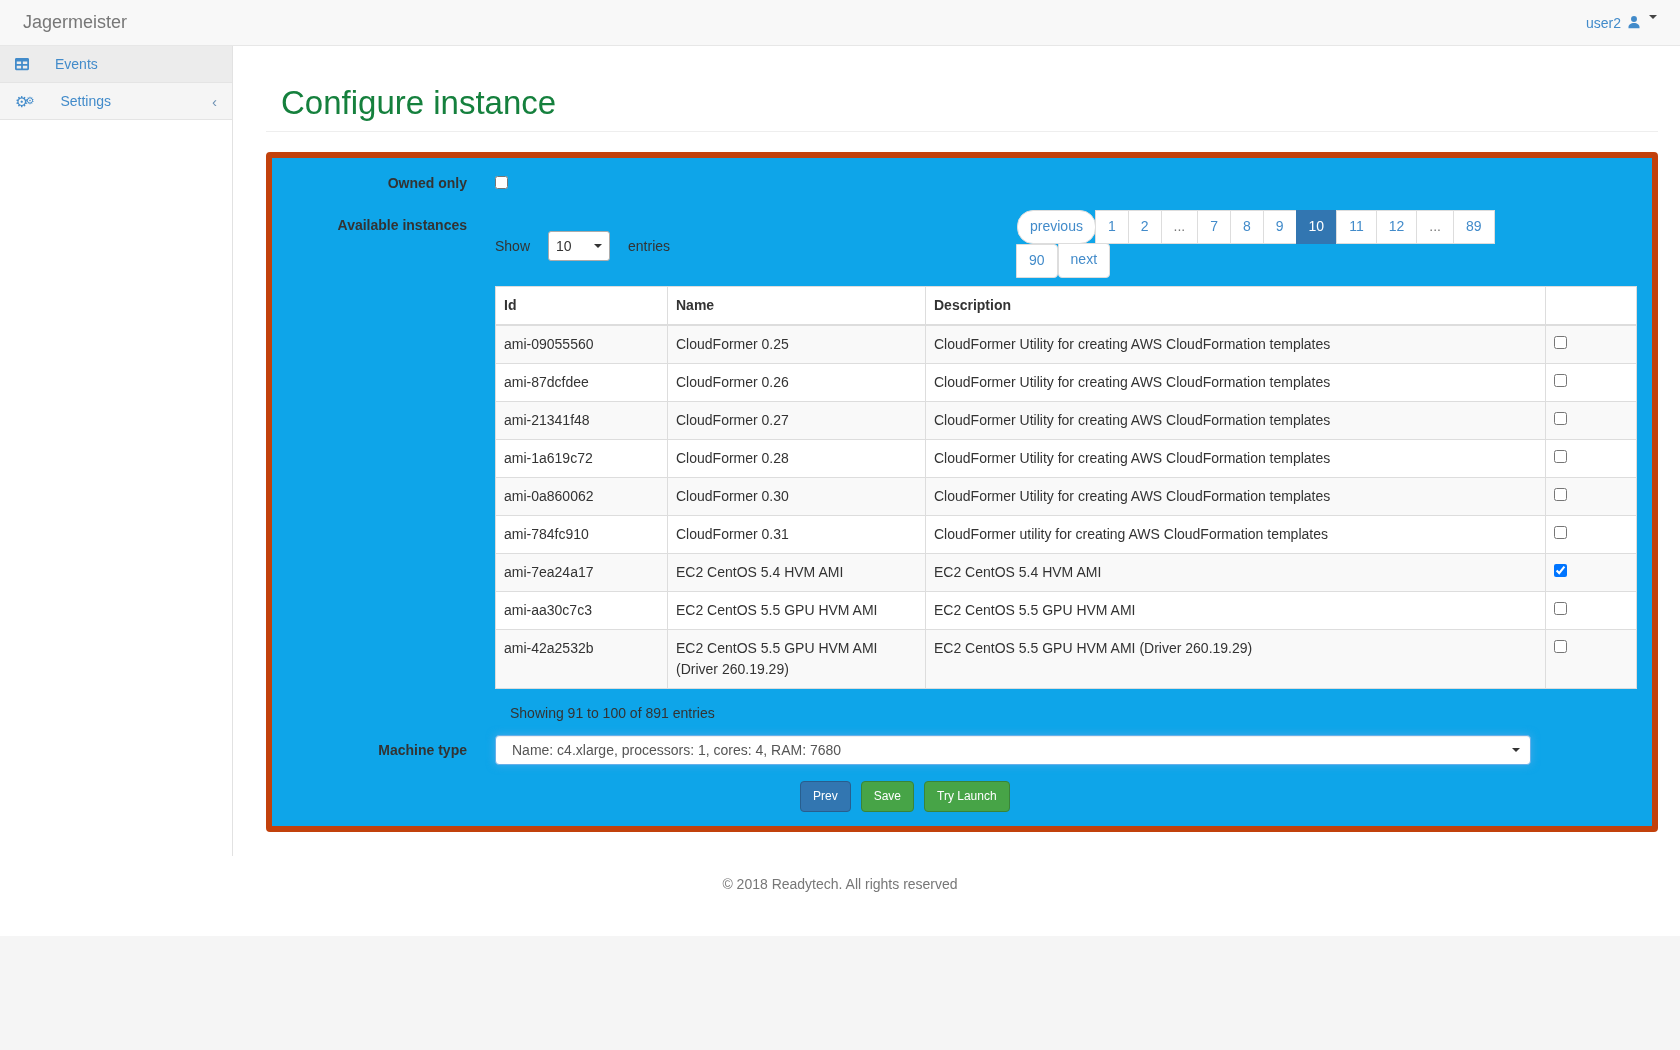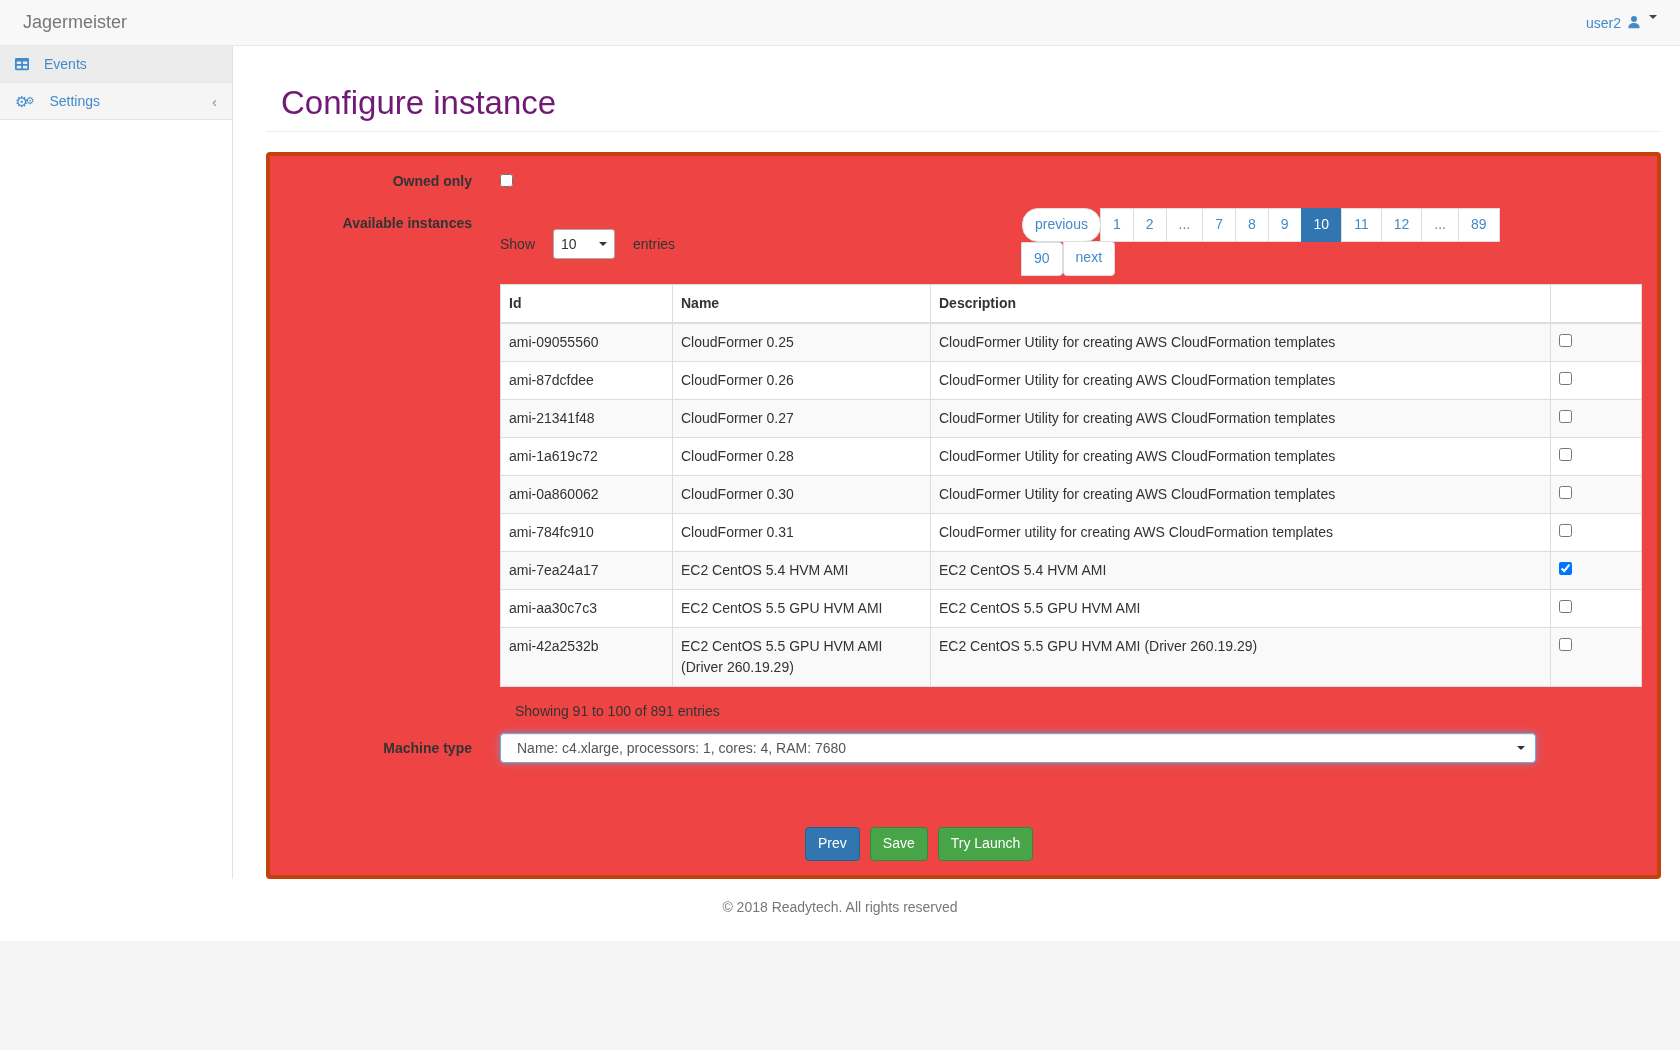--- a/index.html
+++ b/index.html
@@ -33,46 +33,46 @@
   .caret {
     width: 0; height: 0; display: inline-block; margin-left: 2px;
     border-left: 4px solid transparent; border-right: 4px solid transparent;
     border-top: 4px solid #444;
   }
 
   
   .layout { display: flex; align-items: stretch; min-height: 810px; }
   .sidebar { width: 233px; flex: 0 0 233px; border-right: 1px solid #e2e2e2; background: #fff; }
   .sidebar-item {
-    display: flex; align-items: center; gap: 15px;
+    display: flex; align-items: center; gap: 26px;
     padding: 10px 15px; font-size: 14px; color: #428bca;
     border-bottom: 1px solid #e4e4e4; cursor: pointer;
   }
   .sidebar-item.item-events { background: #ececec; }
   .sidebar-item.item-settings { background: #f5f5f5; }
   .sidebar-item .icon { color: #428bca; display: inline-flex; align-items: center; }
   .sidebar-item .spacer { flex: 1; }
   .chevron { color: #6d91b3; font-size: 15px; line-height: 1; }
   .gear-glyph { font-size: 15px; line-height: 1; }
   .gear-glyph small { font-size: 10px; vertical-align: top; margin-left: -3px; }
 
   .main { flex: 1; padding: 0 33px; }
 
   
   .page-header {
     margin: 38px 0 20px 0;
     padding: 0 0 9px 15px;
     border-bottom: 1px solid #eee;
   }
-  .page-header h1 { font-size: 33px; font-weight: 400; color: #701a75; letter-spacing: 0; }
+  .page-header h1 { font-size: 33px; font-weight: 400; color: #15803d; letter-spacing: 0; }
 
   
   .panel {
-    border: 4px solid #c2410c; border-radius: 4px; background: #ef4444;
-    padding: 15px 15px 14px 22px;
+    border: 6px solid #c2410c; border-radius: 4px; background: #0ea5e9;
+    padding: 15px 15px 14px 15px;
   }
   .form-row { display: flex; align-items: flex-start; }
   .form-label {
     width: 180px; flex: 0 0 180px; text-align: right;
     font-weight: bold; color: #333; padding-top: 2px;
   }
   .form-label.pad { padding-top: 7px; }
   .form-controls { margin-left: 28px; flex: 1; min-width: 0; }
   .row-owned { margin-bottom: 18px; }
   .row-owned input[type=checkbox] { margin-top: 3px; }
@@ -131,24 +131,23 @@
     width: 1036px; height: 30px; background: #fff; border-radius: 4px;
     border: 1px solid #66afe9; color: #555;
     box-shadow: inset 0 1px 1px rgba(0,0,0,.075), 0 0 8px rgba(102,175,233,.6);
     display: flex; align-items: center; justify-content: space-between;
     padding: 0 10px 0 16px; cursor: pointer;
   }
 
   
   .button-row { margin-top: 16px; padding-left: 513px; display: flex; gap: 10px; }
   .btn {
-    border-radius: 4px; padding: 6px 12px; font-size: 14px; color: #fff;
+    border-radius: 4px; padding: 6px 12px; font-size: 12px; color: #fff;
     border: 1px solid transparent; cursor: pointer; line-height: 1.42;
     font-family: "Liberation Sans", sans-serif;
-    margin-top: 48px;
   }
   .btn-primary { background: #3276b1; border-color: #285e8e; }
   .btn-success { background: #47a447; border-color: #398439; }
 
   
   .footer { text-align: center; padding: 20px 0 26px 0; color: #777; }
 </style>
 </head>
 <body>
 

